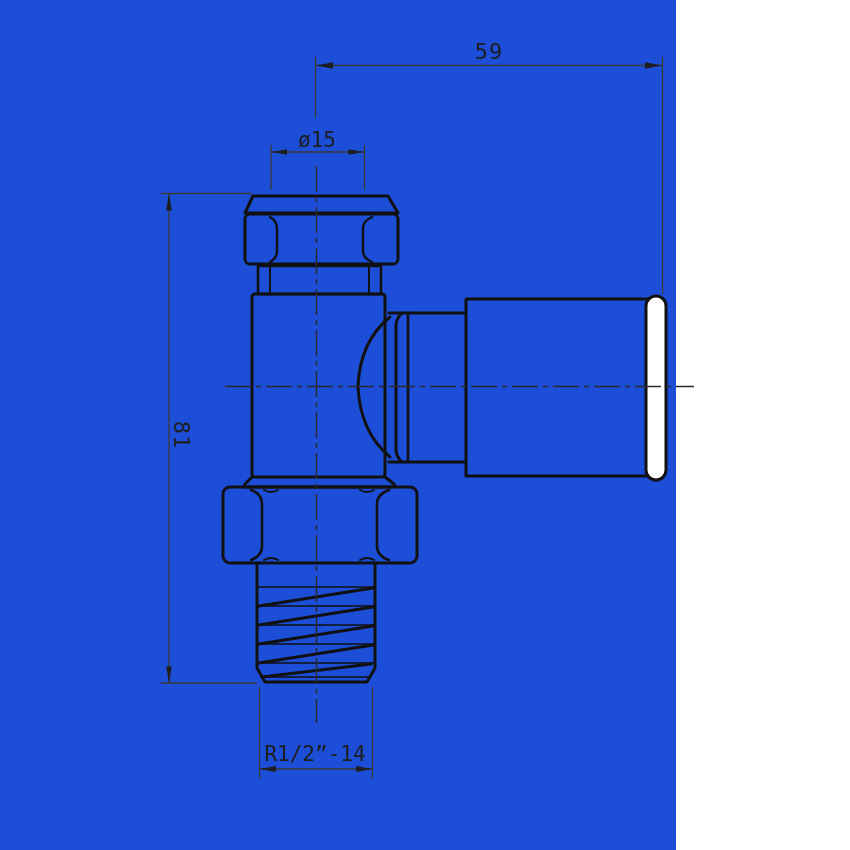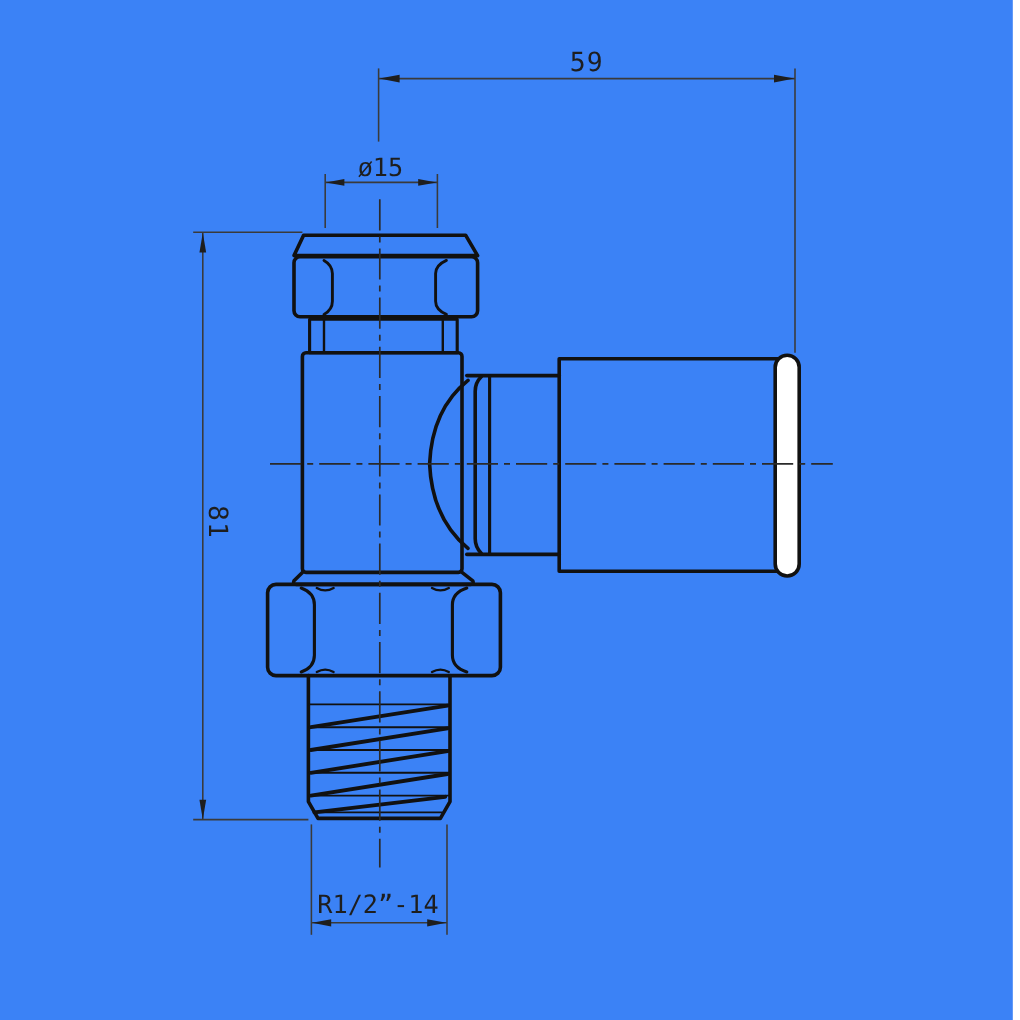--- a/index.html
+++ b/index.html
@@ -5,23 +5,23 @@
   html, body {
     margin: 0;
     padding: 0;
     background: #ffffff;
     width: 850px;
     height: 850px;
     overflow: hidden;
   }
   .canvas {
     position: relative;
-    width: 844px;
+    width: 676px;
     height: 850px;
-    background: #3b82f6;
+    background: #1d4ed8;
   }
   svg { display: block; }
   text {
     font-family: "DejaVu Sans Mono", "Liberation Mono", monospace;
     fill: #1e1e1e;
   }
   .dim-text   { font-size: 22px; letter-spacing: 1px; }
   .dim-text-s { font-size: 21px; letter-spacing: 0px; }
 </style>
 </head>

